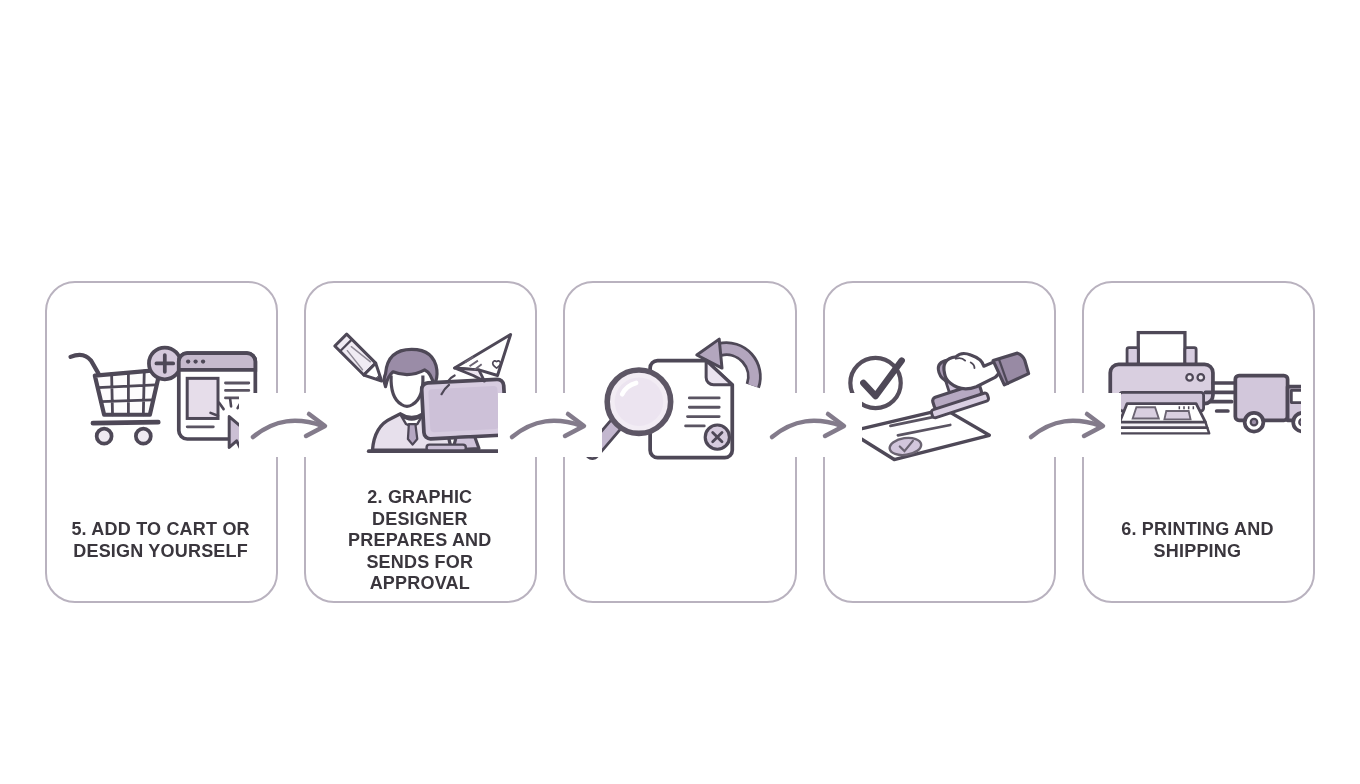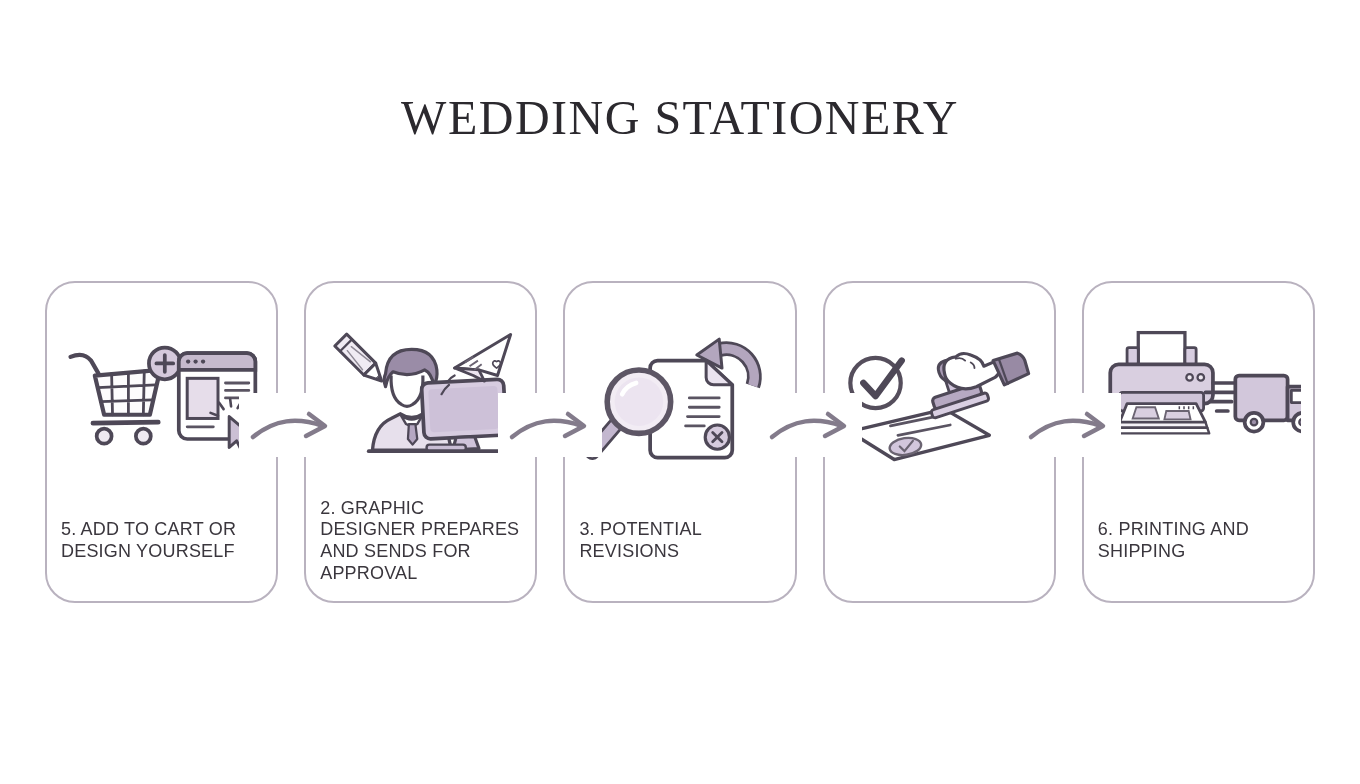--- a/index.html
+++ b/index.html
@@ -9,37 +9,36 @@
   .title{position:absolute;top:88px;left:0;width:100%;text-align:center;
          font-family:"Liberation Serif","DejaVu Serif",serif;font-weight:400;
          font-size:48px;line-height:60px;letter-spacing:1.5px;
          color:var(--title-text,#2b292e);}
 
   .row{position:absolute;top:281px;left:45px;width:1270px;height:322px;display:flex;gap:26px;}
   .card{flex:1;position:relative;background:#ffffff;
         border:2.5px solid var(--card-border,#b9b2bf);border-radius:30px;}
   .icon-wrap{position:absolute;top:44px;left:0;right:0;display:flex;justify-content:center;}
   .label{position:absolute;left:14px;right:16px;top:200px;height:116px;
-         display:flex;align-items:center;justify-content:center;text-align:left;
-         font-size:18px;font-weight:normal;line-height:1.2;letter-spacing:0.2px;
+         display:flex;align-items:center;justify-content:center;text-align:center;
+         font-size:18px;font-weight:bold;line-height:1.2;letter-spacing:0.2px;
          color:var(--label-text,#3a363d);}
 
   .arrow{position:absolute;top:393px;width:104px;height:64px;background:#ffffff;
          display:flex;align-items:center;justify-content:center;}
   .arrow-1{left:239px;} .arrow-2{left:498px;} .arrow-3{left:758px;} .arrow-4{left:1017px;}
 
   svg{display:block;}
 </style>
 </head>
 <body>
 
 <div class="page">
 
   <div class="title">
-    <div>WEDDING STATIONERY</div>
   </div>
 
   <div class="row">
 
     <div class="card">
       <div class="icon-wrap">
         <svg viewBox="0 0 220 150" width="206" height="140">
           <g stroke="#4e4857" stroke-linecap="round" stroke-linejoin="round" fill="none">
             <path d="M12,32 q14,-6 22,4 l8,14" stroke-width="4.5"></path>
             <path d="M38,52 L108,46 L97,94 L48,94 Z" fill="#fdfcfd" stroke-width="4.5"></path>
@@ -128,23 +127,20 @@
             <path d="M145,113 l10,10 M155,113 l-10,10" stroke="#4e4857" stroke-width="3" stroke-linecap="round"></path>
           </g>
           <g>
             <path d="M40,106 L16,134" stroke="#4e4857" stroke-width="17" stroke-linecap="round"></path>
             <path d="M40,106 L16,134" stroke="#c3b7cf" stroke-width="11" stroke-linecap="round"></path>
             <circle cx="66" cy="80" r="34" fill="#f2ecf4" stroke="#5d5665" stroke-width="6"></circle>
             <circle cx="66" cy="80" r="26" fill="#eae2ef" opacity="0.75"></circle>
             <path d="M48,72 a23,23 0 0 1 15,-12" stroke="#ffffff" stroke-width="5" fill="none" stroke-linecap="round"></path>
           </g>
         </svg>
-      </div>
-      <div class="label">
-        <span>3. POTENTIAL REVISIONS</span>
       </div>
     </div>
 
     <div class="card">
       <div class="icon-wrap">
         <svg viewBox="0 0 220 150" width="206" height="140">
           <g>
             <path d="M14,112 L116,88 L164,116 L62,142 z" fill="#ffffff" stroke="#4e4857" stroke-width="3.6" stroke-linejoin="round"></path>
             <path d="M58,106 l48,-10 M66,116 l56,-11" stroke="#5a5462" stroke-width="3" stroke-linecap="round"></path>
             <ellipse cx="74" cy="128" rx="17" ry="9" fill="#d2c6dc" stroke="#6b6472" stroke-width="2.6" transform="rotate(-8 74 128)"></ellipse>

